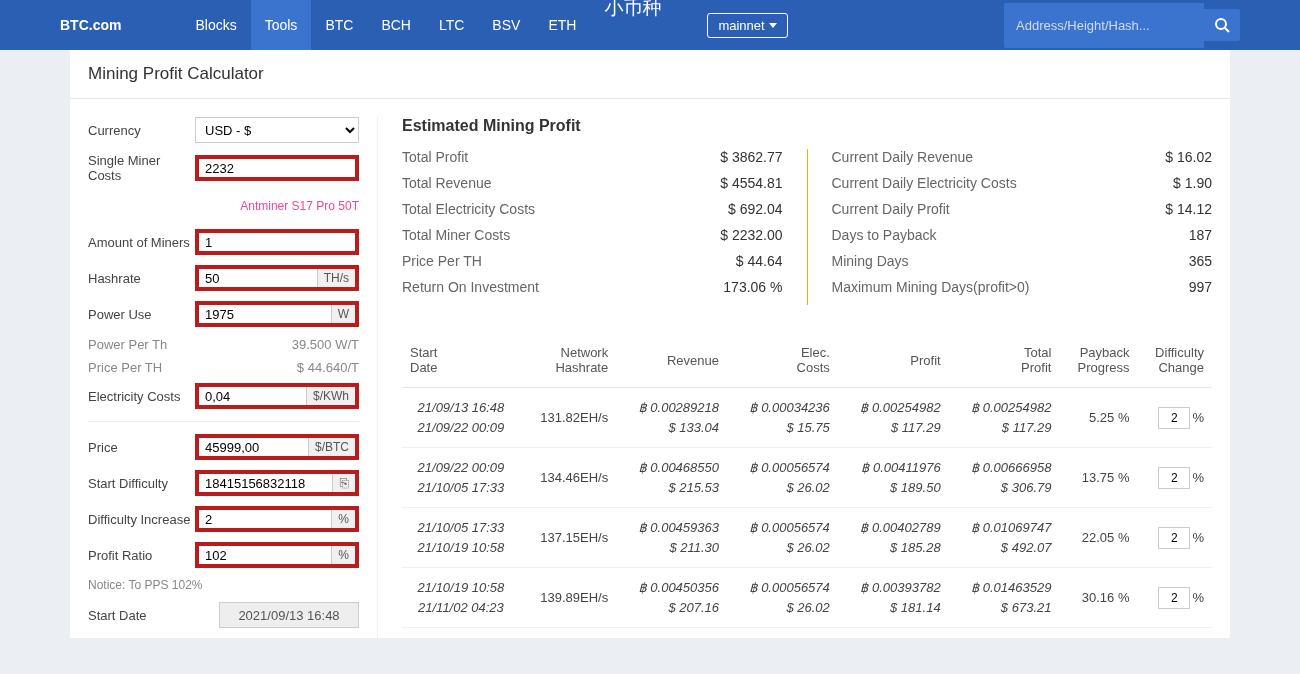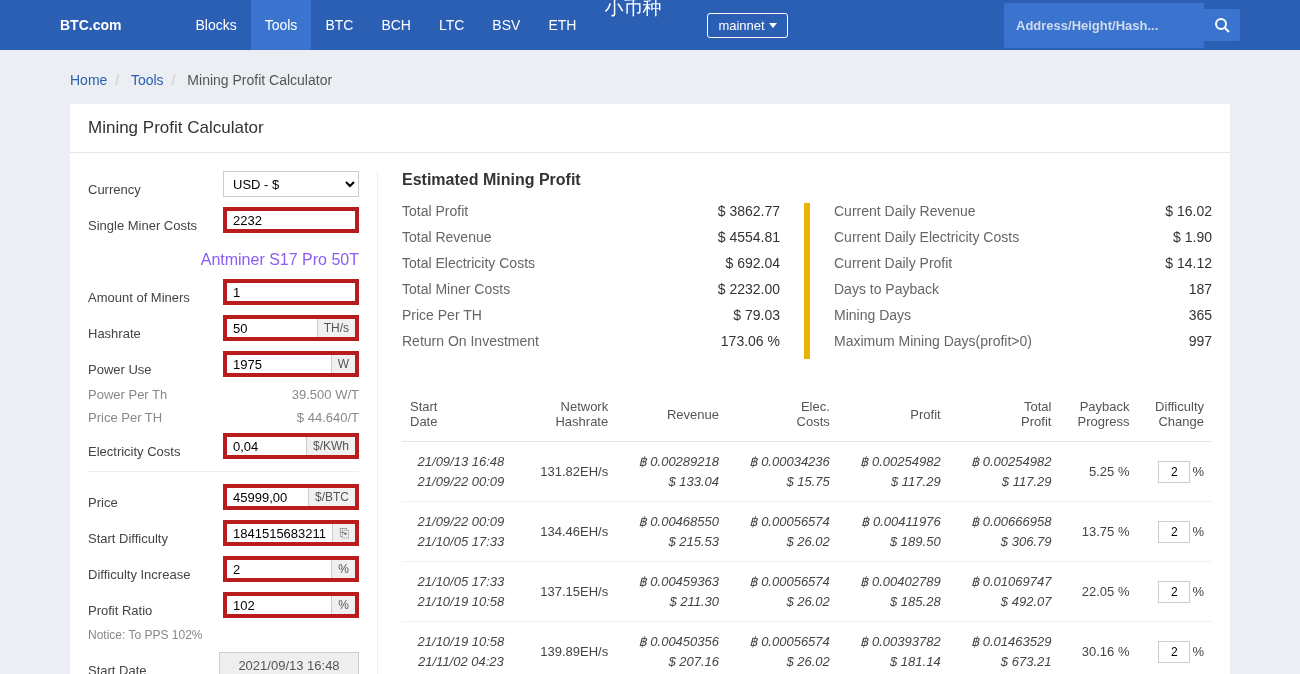--- a/index.html
+++ b/index.html
@@ -5,52 +5,52 @@
 * { box-sizing: border-box; margin: 0; padding: 0; }
 body { font-family: -apple-system, BlinkMacSystemFont, "Segoe UI", Arial, sans-serif; background: #ebeef2; color: #333; font-size: 14px; }
 .header { background: #2a5fb3; height: 50px; display: flex; align-items: center; padding: 0 60px; }
 .logo { color: #fff; font-size: 14px; font-weight: 700; margin-right: 60px; }
 .nav { display: flex; align-items: center; }
 .nav a { color: #fff; text-decoration: none; padding: 0 14px; height: 50px; display: flex; align-items: center; font-size: 14px; }
 .nav a.active { background: #3b74cf; }
 .nav-misc { color: #fff; padding: 0 14px; display: flex; height: 60px; font-size: 19px; cursor: pointer; }
 .net-select { margin-left: 20px; border: 1px solid #fff; border-radius: 3px; color: #fff; padding: 4px 10px; font-size: 13px; cursor: pointer; display: flex; align-items: center; }
 .search-wrap { margin-left: auto; display: flex; align-items: center; }
-.search-input { background: #3b74cf; border: none; color: #fff; padding: 15px 12px; width: 200px; font-size: 13px; border-radius: 2px 0 0 2px; font-weight: bold; }
+.search-input { background: #3b74cf; border: none; color: #fff; padding: 15px 12px; width: 200px; font-size: 13px; border-radius: 2px 0 0 2px; }
 .search-input::placeholder { color: #d0dbed; }
 .search-btn { background: #3b74cf; border: none; color: #fff; width: 36px; height: 32px; display: flex; align-items: center; justify-content: center; cursor: pointer; border-radius: 0 2px 2px 0; }
 .container { max-width: 1180px; margin: 0 auto; padding: 0 10px; }
 .breadcrumb { padding: 22px 0 16px; font-size: 14px; }
 .breadcrumb a { color: #2a5fb3; text-decoration: none; }
 .breadcrumb .sep { color: #ccc; margin: 0 8px; }
 .breadcrumb .cur { color: #555; }
 .card { background: #fff; }
 .page-title { padding: 14px 18px; border-bottom: 1px solid #e6e6e6; font-size: 17px; color: #333; }
 .content { display: flex; padding: 18px 18px 0 18px; gap: 24px; }
 .sidebar { width: 290px; flex-shrink: 0; border-right: 1px solid #eee; padding-right: 18px; }
-.form-row { display: flex; align-items: flex-end; margin-bottom: 10px; min-height: 26px; }
+.form-row { display: flex; align-items: center; margin-bottom: 10px; min-height: 26px; }
 .form-label { flex: 1; color: #444; font-size: 13px; }
-.form-control { width: 136px; }
+.form-control { width: 164px; }
 .form-control select, .form-control .input-group { width: 100%; }
 select { height: 26px; border: 1px solid #ccc; padding: 0 5px; font-size: 13px; width: 100%; background:#fff; }
 .input-group { display: flex; height: 26px; border: 4px solid #b91c1c; }
 .input-group input { flex: 1; border: none; padding: 0 6px; font-size: 13px; min-width: 0; }
 .input-group .suffix { background: #f0f0f0; border-left: 1px solid #ccc; padding: 0 6px; display: flex; align-items: center; font-size: 12px; color: #555; white-space: nowrap; }
-.miner-link { color: #8b5cf6; font-size: 16px; text-decoration: none; margin-left: auto; }
+.miner-link { color: #ec4899; font-size: 12px; text-decoration: none; margin-left: auto; }
 .readonly-row { display: flex; margin-bottom: 8px; }
 .readonly-row .lbl { flex: 1; color: #888; font-size: 13px; }
 .readonly-row .val { color: #888; font-size: 13px; }
 .divider { height: 1px; background: #eee; margin: 12px 0; }
 .notice { color: #888; font-size: 12px; margin-bottom: 10px; }
 .date-input { width: 140px; height: 26px; border: 1px solid #ccc; background: #eee; text-align: center; font-size: 13px; color: #555; }
 .main { flex: 1; }
 .section-title { font-size: 16px; font-weight: 600; margin-bottom: 14px; }
 .summary { display: flex; gap: 0; }
 .summary-col { flex: 1; }
-.summary-col:first-child { border-right: 6px solid #eab308; padding-right: 24px; }
+.summary-col:first-child { border-right: 1px solid #eab308; padding-right: 24px; }
 .summary-col:last-child { padding-left: 24px; }
 .summary-row { display: flex; margin-bottom: 10px; }
 .summary-row .lbl { flex: 1; color: #666; font-size: 14px; }
 .summary-row .val { color: #333; font-size: 14px; }
 .table-wrap { margin-top: 28px; }
 table { width: 100%; border-collapse: collapse; font-size: 13px; }
 thead th { text-align: right; color: #555; font-weight: 400; padding: 12px 8px; border-bottom: 1px solid #e6e6e6; white-space: nowrap; }
 thead th:first-child { text-align: left; }
 tbody td { text-align: right; padding: 10px 8px; border-bottom: 1px solid #f0f0f0; color: #444; vertical-align: middle; white-space: nowrap; }
 tbody td:first-child { text-align: center; }
@@ -85,25 +85,20 @@
     <button class="search-btn">
       <svg width="16" height="16" viewBox="0 0 16 16" fill="none" stroke="#fff" stroke-width="2">
           <circle cx="7" cy="7" r="5"></circle>
           <line x1="11" y1="11" x2="15" y2="15"></line>
         </svg>
     </button>
   </div>
 </div>
 
 <div class="container">
-  <div class="breadcrumb">
-    <a>Home</a><span class="sep">/</span>
-    <a>Tools</a><span class="sep">/</span>
-    <span class="cur">Mining Profit Calculator</span>
-  </div>
   <div class="card">
     <div class="page-title">Mining Profit Calculator</div>
     <div class="content">
       <div class="sidebar">
         <div class="form-row">
             <span class="form-label">Currency</span>
             <div class="form-control"><select><option>USD - $</option></select></div>
           </div>
         <div class="form-row">
             <span class="form-label">Single Miner Costs</span>
@@ -219,21 +214,21 @@
               <div class="summary-row">
                 <span class="lbl">Total Electricity Costs</span>
                 <span class="val">$ 692.04</span>
               </div>
               <div class="summary-row">
                 <span class="lbl">Total Miner Costs</span>
                 <span class="val">$ 2232.00</span>
               </div>
               <div class="summary-row">
                 <span class="lbl">Price Per TH</span>
-                <span class="val">$ 79.03</span>
+                <span class="val">$ 44.64</span>
               </div>
               <div class="summary-row">
                 <span class="lbl">Return On Investment</span>
                 <span class="val">173.06 %</span>
               </div>
             </div>
           <div class="summary-col" id="sum-right">
               <div class="summary-row">
                 <span class="lbl">Current Daily Revenue</span>
                 <span class="val">$ 16.02</span>

